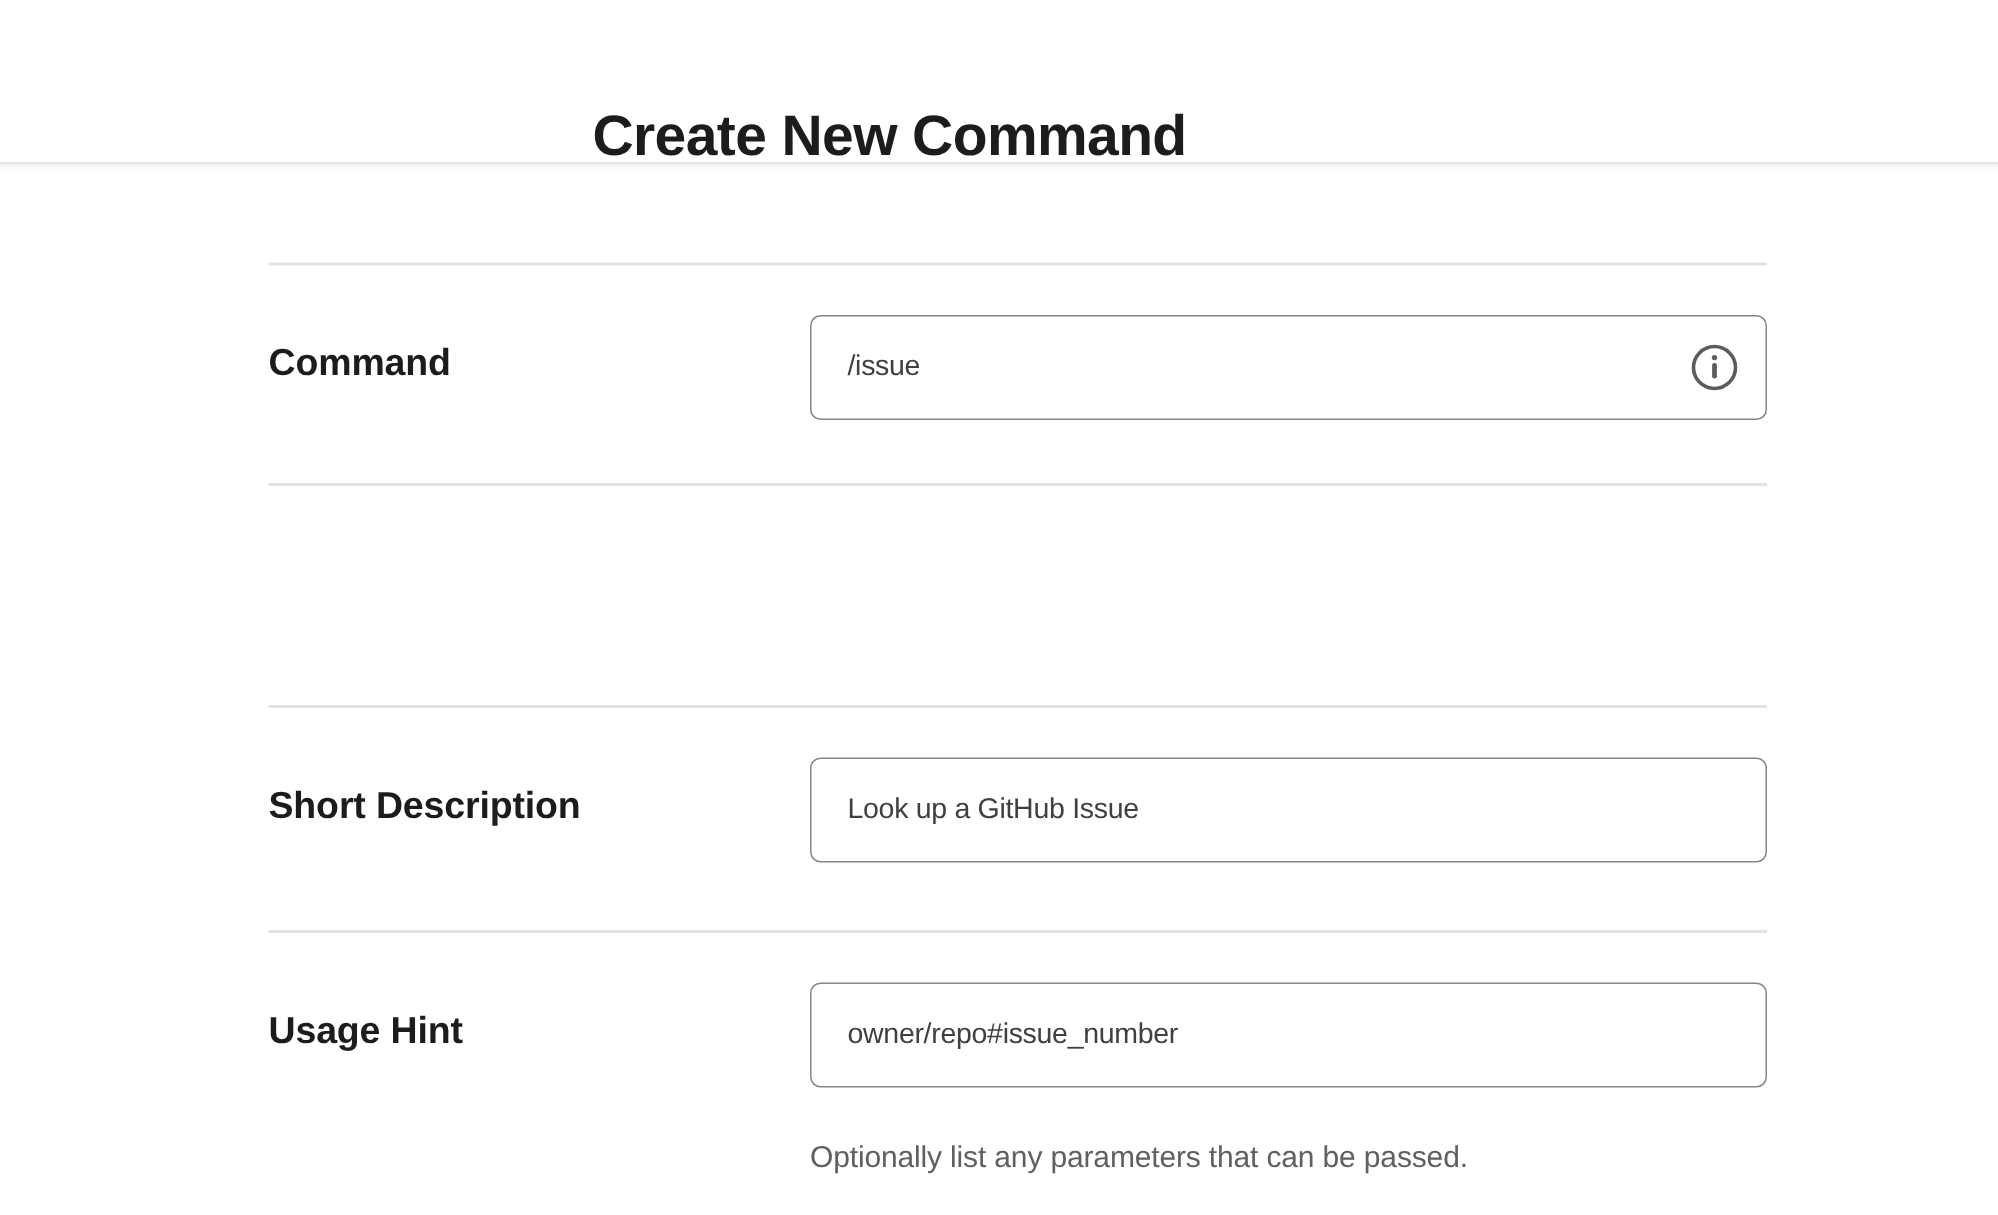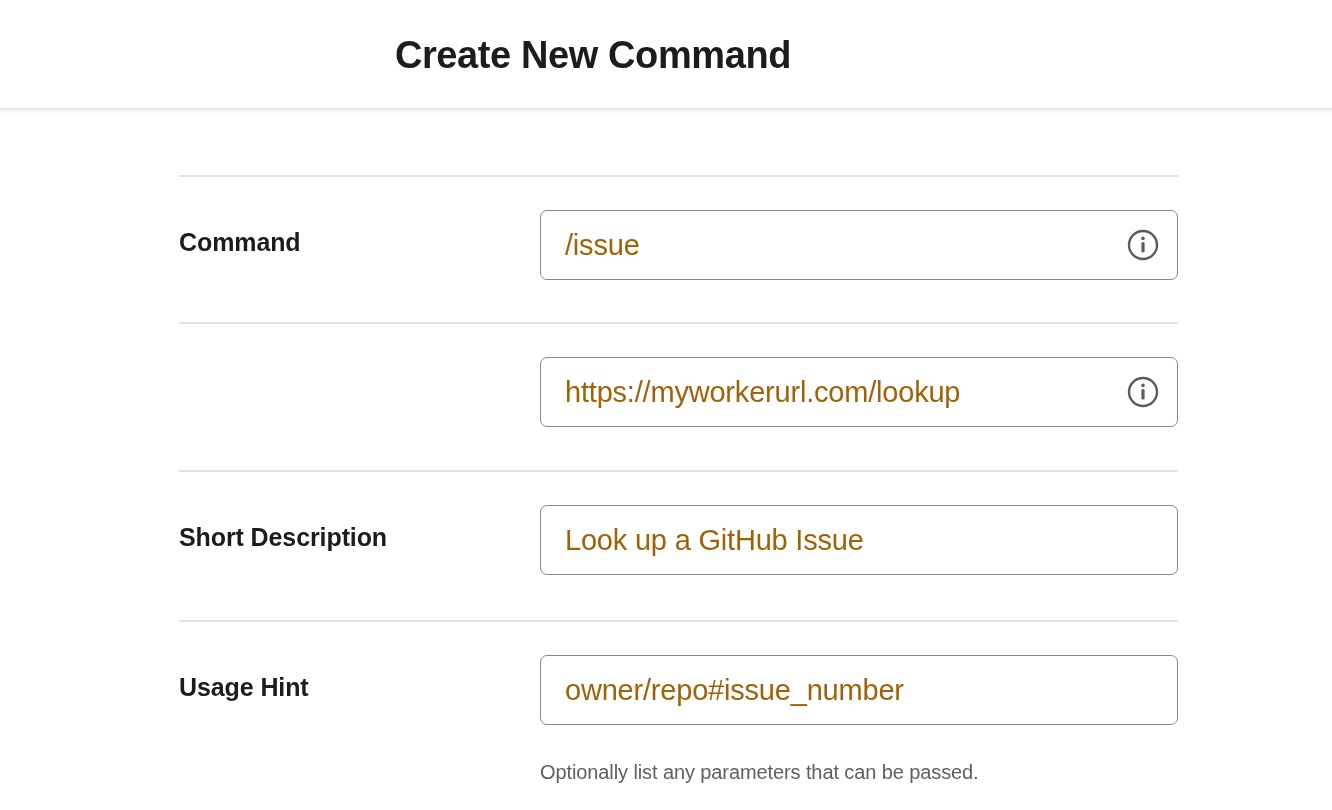--- a/index.html
+++ b/index.html
@@ -18,21 +18,21 @@
 
   
   .dialog-header {
     position: absolute;
     left: 0;
     top: 0;
     width: 1186px;
     height: 110px;
     background: #ffffff;
     display: flex;
-    align-items: center;
+    align-items: flex-end;
     justify-content: center;
     box-sizing: border-box;
   }
   .dialog-title {
     font-size: 38px;
     font-weight: 700;
     letter-spacing: -0.4px;
     color: #1d1c1d;
     line-height: 1;
     text-align: center;
@@ -100,23 +100,23 @@
     height: 70px;
     box-sizing: border-box;
     border: 1.5px solid #868686;
     border-radius: 7px;
     background: #ffffff;
     display: flex;
     align-items: center;
   }
   .input-value {
     flex: 1 1 auto;
-    font-size: 29px;
+    font-size: 19px;
     font-weight: 400;
-    color: #a16207;
+    color: #404040;
     letter-spacing: -0.2px;
     line-height: 34px;
     padding-left: 24px;
     padding-right: 12px;
     white-space: nowrap;
     overflow: hidden;
     text-overflow: ellipsis;
   }
   .info-icon {
     flex: 0 0 auto;
@@ -164,30 +164,20 @@
             <rect x="15.4" y="14" width="3.2" height="10.4" rx="1.5" fill="#5c5c5c"></rect>
           </svg>
         </span>
       </div>
     </div>
   </div>
 
   <div class="form-row" style="top:207px;">
     <div class="row-divider"></div>
     <div class="row-inner">
-      <div class="input-shell">
-        <div class="input-value">https://myworkerurl.com/lookup</div>
-        <span class="info-icon">
-          <svg width="34" height="34" viewBox="0 0 34 34" aria-hidden="true">
-            <circle cx="17" cy="17" r="14" fill="none" stroke="#5c5c5c" stroke-width="2.4"></circle>
-            <circle cx="17" cy="10.4" r="1.8" fill="#5c5c5c"></circle>
-            <rect x="15.4" y="14" width="3.2" height="10.4" rx="1.5" fill="#5c5c5c"></rect>
-          </svg>
-        </span>
-      </div>
     </div>
   </div>
 
   <div class="form-row" style="top:355px;">
     <div class="row-divider"></div>
     <div class="row-inner">
       <div class="field-label">Short Description</div>
       <div class="input-shell">
         <div class="input-value">Look up a GitHub Issue</div>
       </div>

